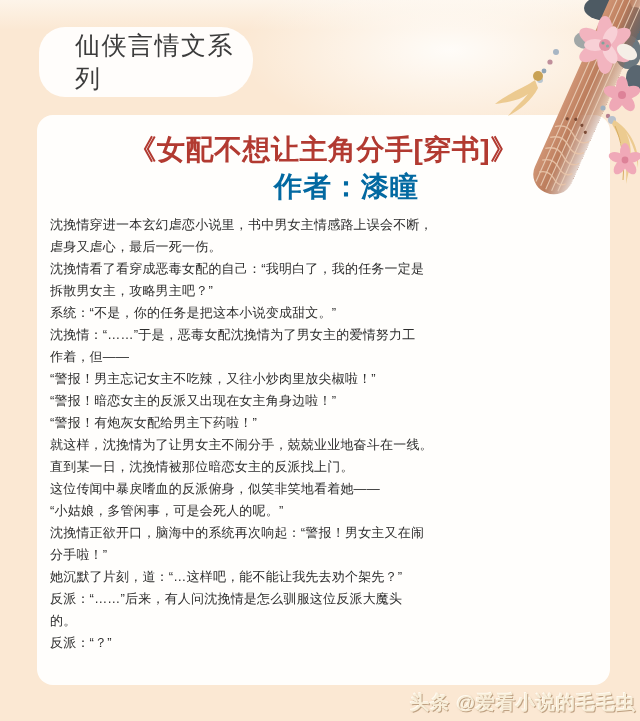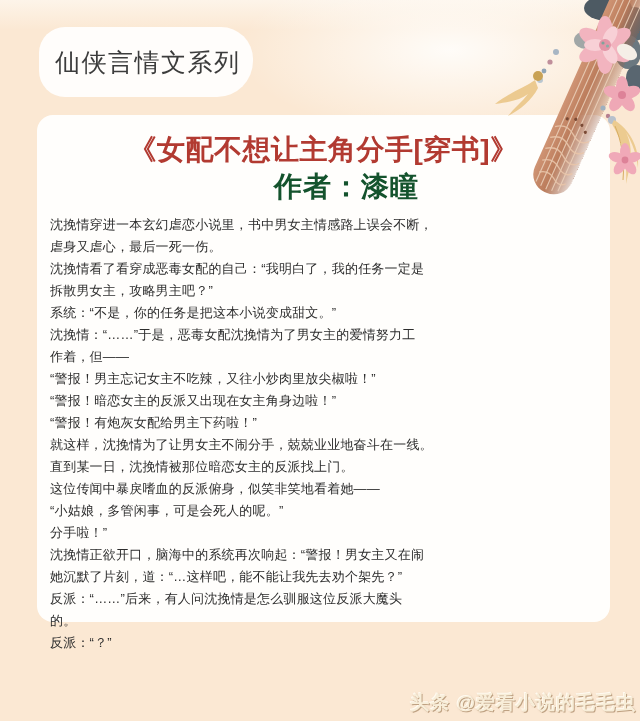--- a/index.html
+++ b/index.html
@@ -18,38 +18,38 @@
   }
   .top-glow {
     position:absolute; top:-40px; right:-30px; width:440px; height:180px;
     background:radial-gradient(ellipse at center, rgba(255,253,250,0.95) 0%, rgba(255,253,250,0) 68%);
     z-index:0; pointer-events:none;
   }
 
   .header-bubble {
     position:absolute; left:39px; top:27px; width:214px; height:70px;
     background:#fffdfb; border-radius:26px 32px 36px 26px;
-    display:flex; align-items:center; padding-left:16px;
+    display:flex; align-items:center; padding-left:36px;
     z-index:1;
   }
   .header-bubble .series-title {
     font-size:25px; color:#3c3c3c; letter-spacing:1.5px; font-weight:400;
   }
 
   .card {
-    position:absolute; left:37px; top:115px; width:573px; height:507px;
+    position:absolute; left:37px; top:115px; width:573px; height:570px;
     background:#fffefc; border-radius:16px; z-index:1;
   }
   .book-title {
     margin-top:17px; text-align:center;
     font-size:28px; font-weight:700; color:#b23a31;
     line-height:36px; letter-spacing:0.5px;
   }
   .book-author {
-    text-align:center; font-size:28px; font-weight:700; color:#14532d;
+    text-align:center; font-size:28px; font-weight:700; color:#0369a1;
     line-height:37px; letter-spacing:1px;margin-left:46px;
   }
   .story { margin-top:9px; padding:0 8px 0 13px; }
   .story .line {
     font-size:13px; line-height:22px; color:#2d2d2d;
     white-space:pre; letter-spacing:0.2px;
   }
 
   .watermark {
     position:absolute; right:4px; bottom:5px; z-index:2;
@@ -85,22 +85,22 @@
       <div class="line">系统：“不是，你的任务是把这本小说变成甜文。”</div>
       <div class="line">沈挽情：“……”于是，恶毒女配沈挽情为了男女主的爱情努力工</div>
       <div class="line">作着，但——</div>
       <div class="line">“警报！男主忘记女主不吃辣，又往小炒肉里放尖椒啦！”</div>
       <div class="line">“警报！暗恋女主的反派又出现在女主角身边啦！”</div>
       <div class="line">“警报！有炮灰女配给男主下药啦！”</div>
       <div class="line">就这样，沈挽情为了让男女主不闹分手，兢兢业业地奋斗在一线。</div>
       <div class="line">直到某一日，沈挽情被那位暗恋女主的反派找上门。</div>
       <div class="line">这位传闻中暴戾嗜血的反派俯身，似笑非笑地看着她——</div>
       <div class="line">“小姑娘，多管闲事，可是会死人的呢。”</div>
+      <div class="line">沈挽情正欲开口，脑海中的系统再次响起：“警报！男女主又在闹</div>
       <div class="line">分手啦！”</div>
-      <div class="line">沈挽情正欲开口，脑海中的系统再次响起：“警报！男女主又在闹</div>
       <div class="line">她沉默了片刻，道：“…这样吧，能不能让我先去劝个架先？”</div>
       <div class="line">反派：“……”后来，有人问沈挽情是怎么驯服这位反派大魔头</div>
       <div class="line">的。</div>
       <div class="line">反派：“？”</div>
     </div>
   </div>
 
   <svg class="deco" viewBox="0 0 158 200" aria-hidden="true">
     <defs>
       <linearGradient id="wood" x1="0" y1="0" x2="1" y2="0">

